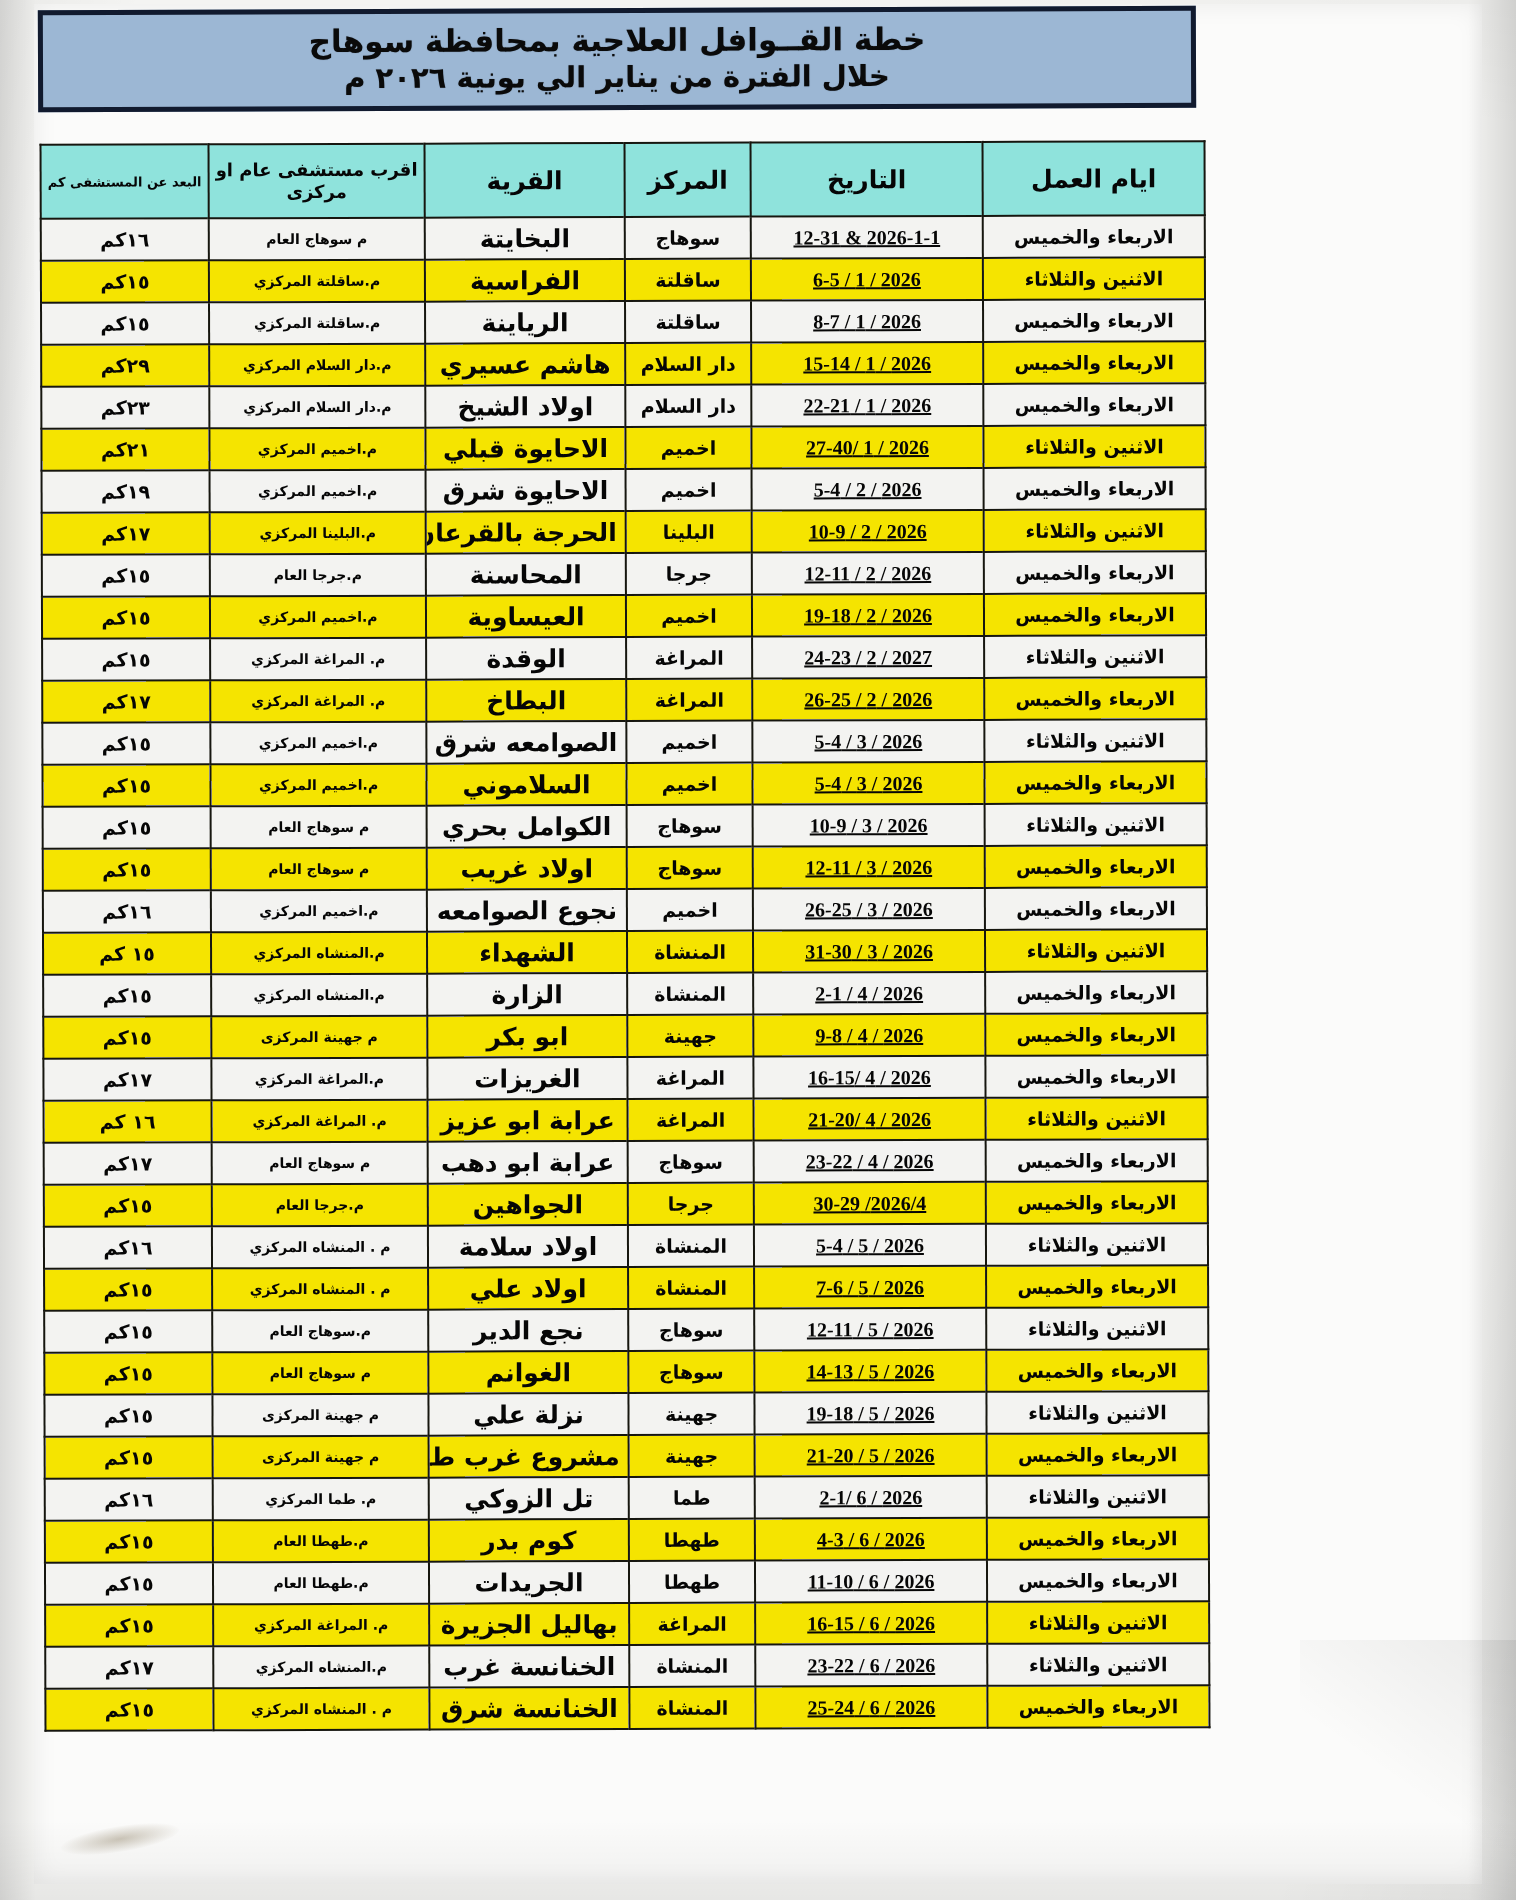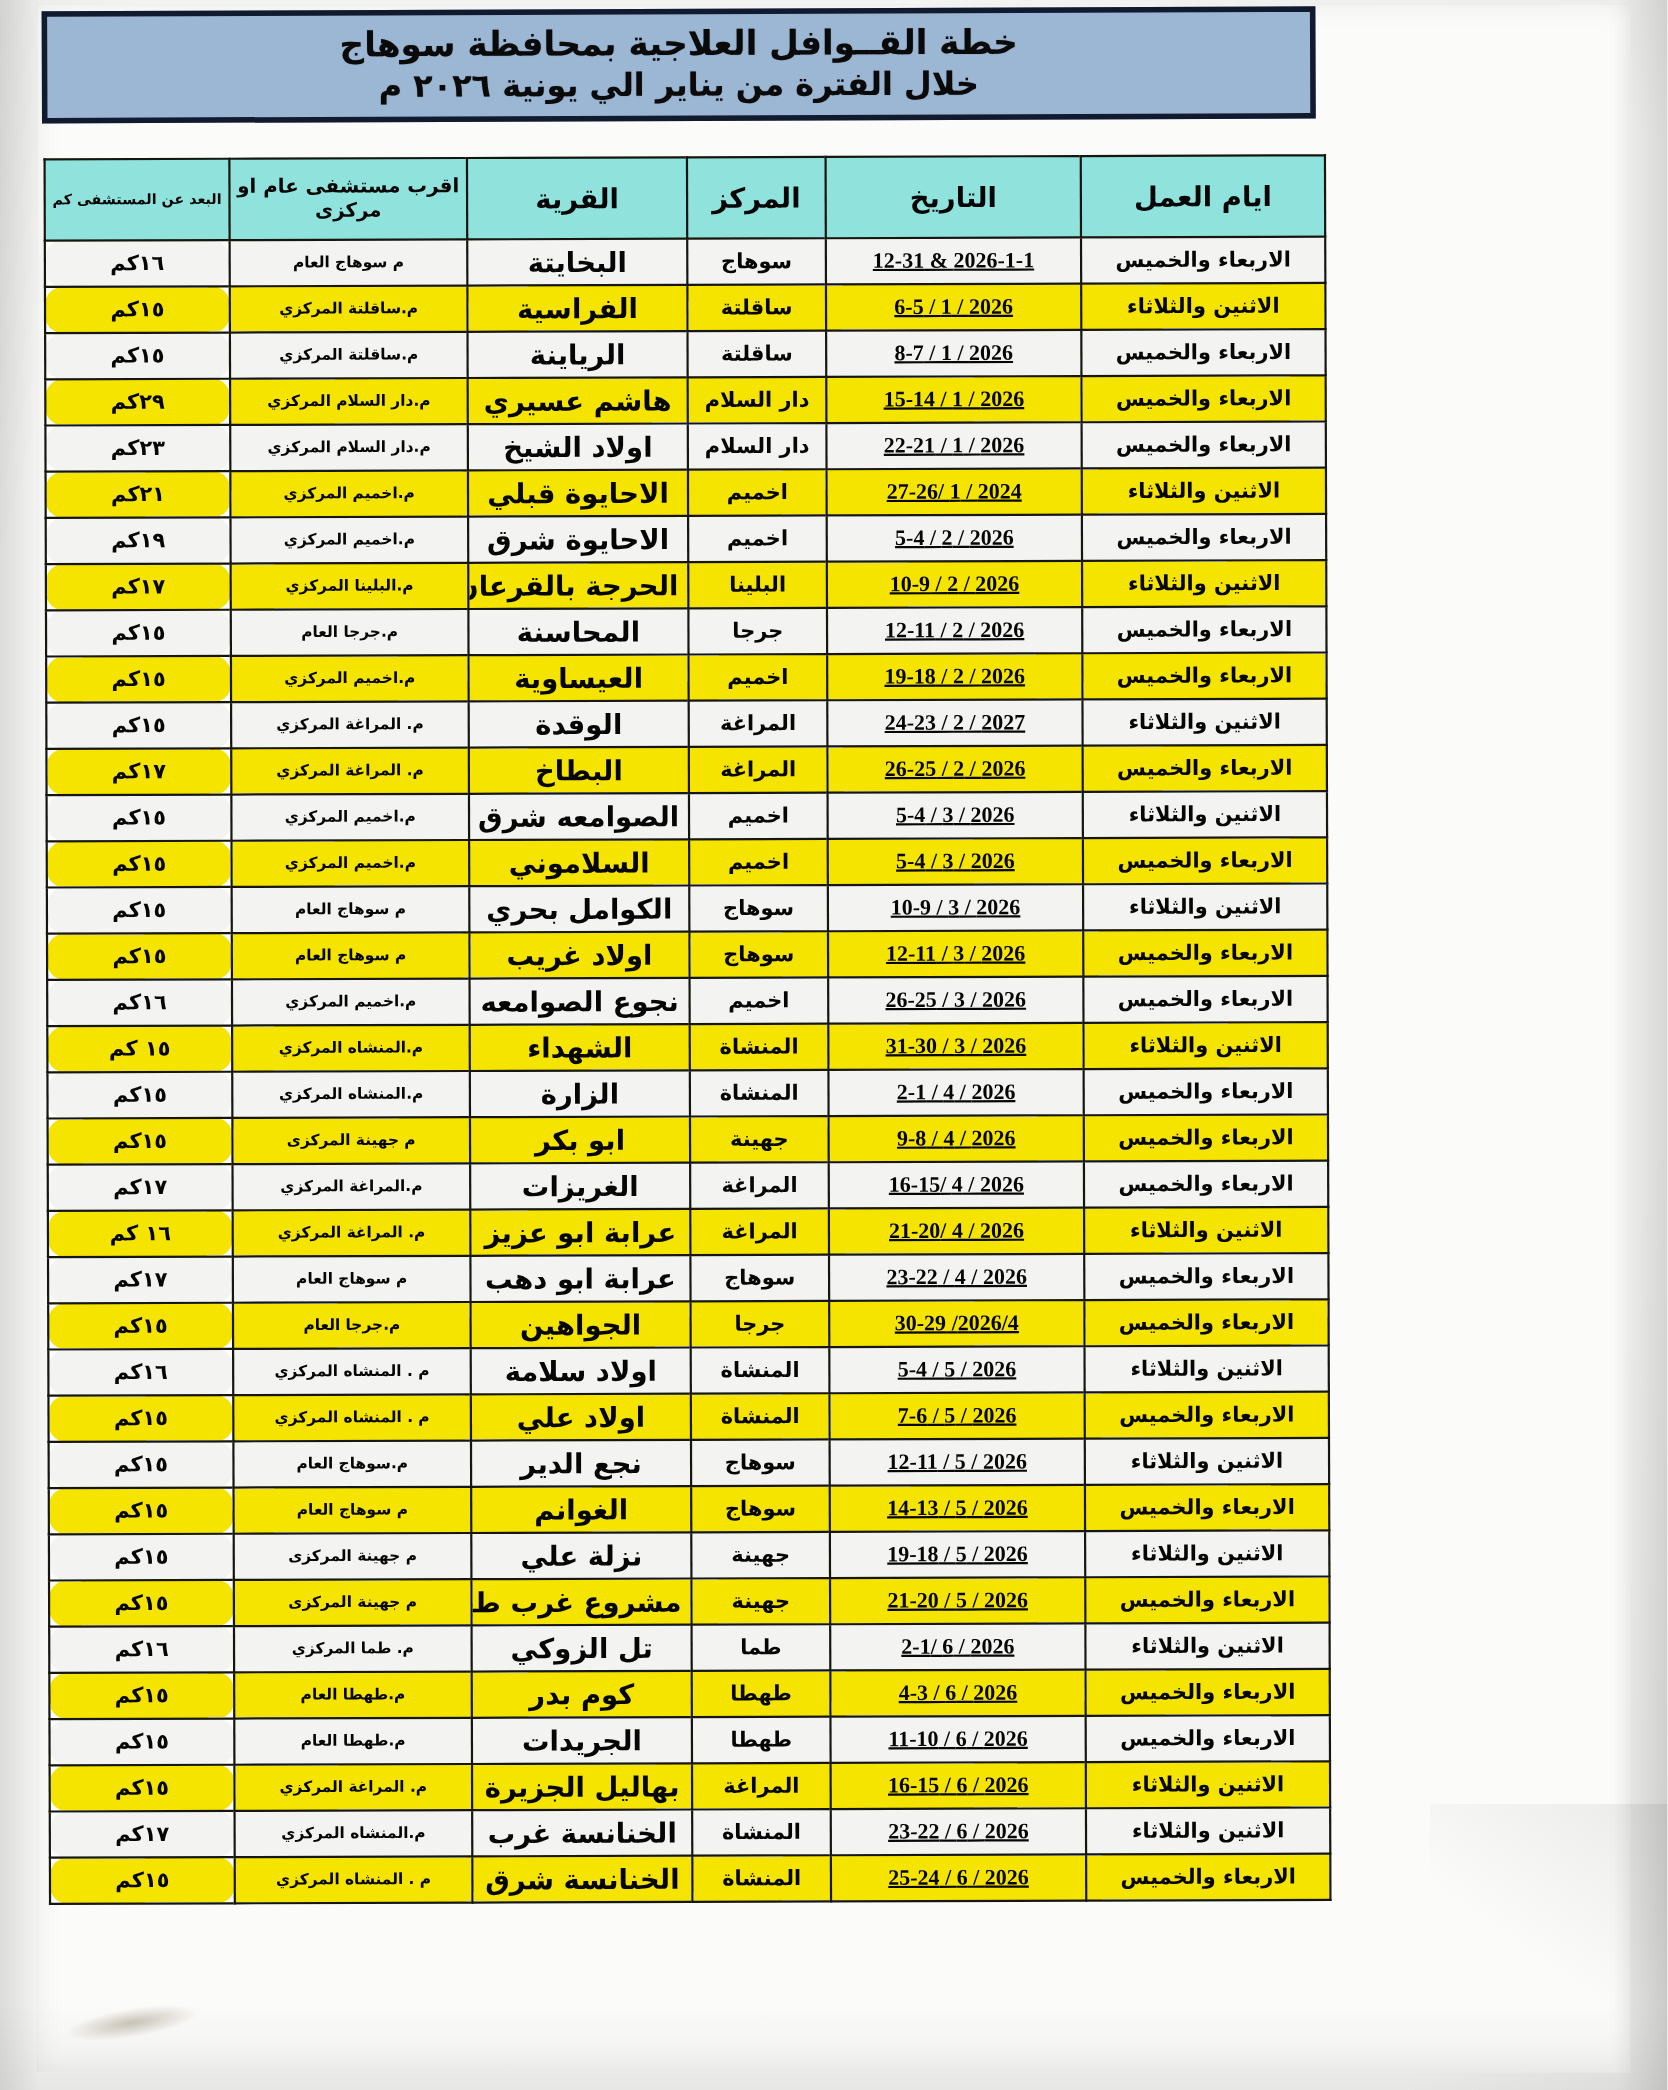--- a/index.html
+++ b/index.html
@@ -101,21 +101,21 @@
     color: #060606;
     font-weight: bold;
     white-space: nowrap;
     overflow: hidden;
   }
   td.c-days    { font-size: 19px; }
   td.c-date    { font-size: 20px; font-family: "Liberation Serif", "DejaVu Serif", serif; font-weight: bold; text-decoration: underline; }
   td.c-center  { font-size: 19px; }
   td.c-village { font-size: 25px; }
   td.c-hosp    { font-size: 14px; }
-  td.c-dist    { font-size: 19px; border-radius: 16px; }
+  td.c-dist    { font-size: 19px; }
 
   tr.row-yellow td { background: #f5e400; }
   tr.row-white  td { background: #f3f3f1; }
 
   
   col.w-days    { width: 222px; }
   col.w-date    { width: 232px; }
   col.w-center  { width: 126px; }
   col.w-village { width: 200px; }
   col.w-hosp    { width: 216px; }
@@ -231,21 +231,21 @@
           <tr class="row-white">
             <td class="c-days">الاربعاء والخميس</td>
             <td class="c-date">2026 / 1 / 22-21</td>
             <td class="c-center">دار السلام</td>
             <td class="c-village">اولاد الشيخ</td>
             <td class="c-hosp">م.دار السلام المركزي</td>
             <td class="c-dist">٢٣كم</td>
           </tr>
           <tr class="row-yellow">
             <td class="c-days">الاثنين والثلاثاء</td>
-            <td class="c-date">2024 / 1 /27-26</td>
+            <td class="c-date">2026 / 1 /27-40</td>
             <td class="c-center">اخميم</td>
             <td class="c-village">الاحايوة قبلي</td>
             <td class="c-hosp">م.اخميم المركزي</td>
             <td class="c-dist">٢١كم</td>
           </tr>
           <tr class="row-white">
             <td class="c-days">الاربعاء والخميس</td>
             <td class="c-date">2026 / 2 / 5-4</td>
             <td class="c-center">اخميم</td>
             <td class="c-village">الاحايوة شرق</td>

